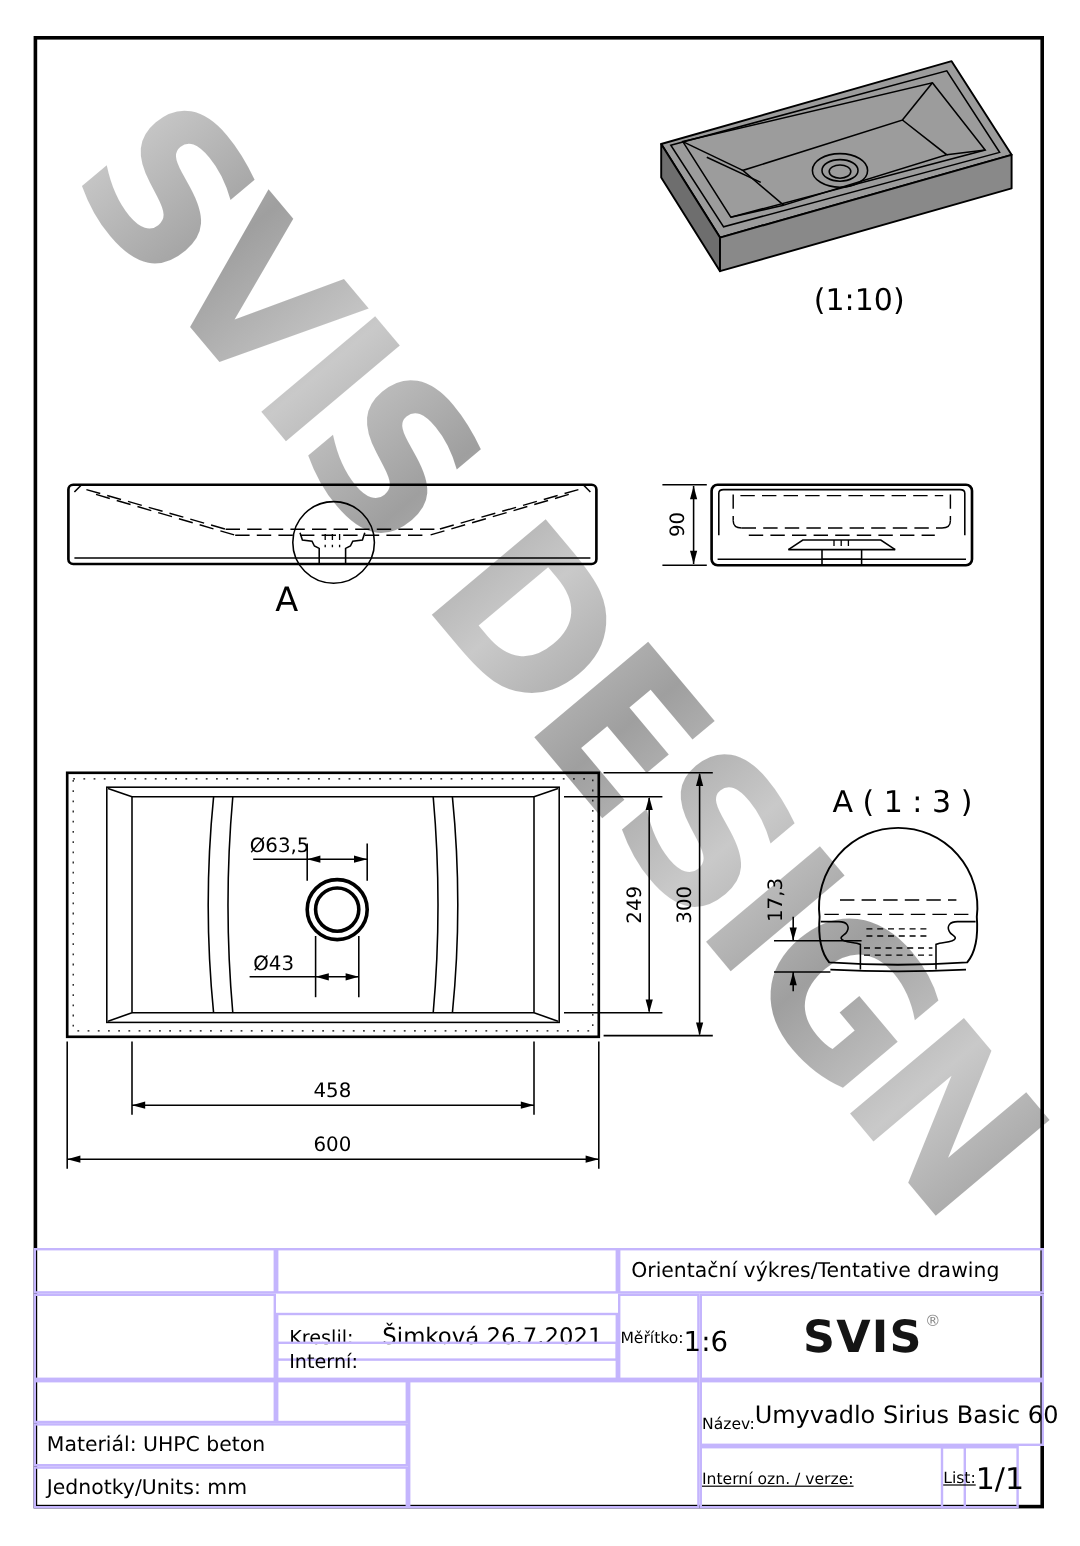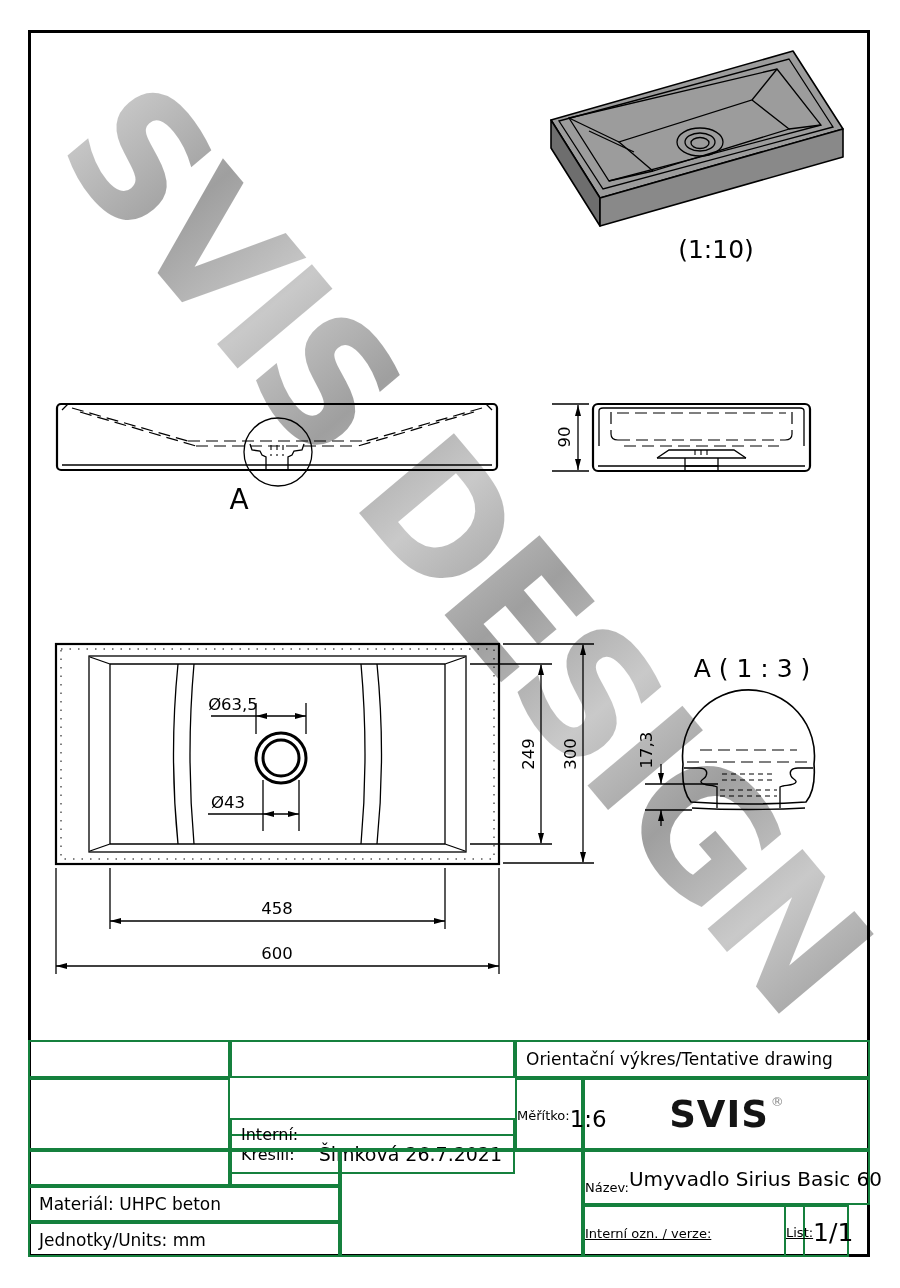--- a/index.html
+++ b/index.html
@@ -26,21 +26,21 @@
   .dash{stroke:#000;stroke-width:1.2;fill:none;stroke-dasharray:12 6}
   .dash2{stroke:#000;stroke-width:1.1;fill:none;stroke-dasharray:5 4}
   .dotted{stroke:#000;stroke-width:1;fill:none;stroke-dasharray:1.5 7}
   .arr{fill:#000;stroke:none}
   .dimt{font-family:"DejaVu Sans",sans-serif;font-size:16.5px;fill:#000}
   .mid{text-anchor:middle}
   .t26{font-size:25px}
   .t28{font-size:28px}
 
   
-  .cell{position:absolute;border:2px solid #15803d;box-sizing:border-box;z-index:4;background:transparent}
+  .cell{position:absolute;border:2px solid #c4b5fd;box-sizing:border-box;z-index:4;background:transparent}
   .padl{display:flex;align-items:center;padding-left:9px}
   .fs13{font-size:13px}.fs16{font-size:16px}.fs17{font-size:17px}
   .kreslil-val{font-size:19px;margin-left:24px}
   .center-col{display:flex;flex-direction:row;align-items:center}
   .scale-val{font-size:23px;margin-top:9px}
   .name-val{font-size:20px;margin-top:3px;white-space:nowrap}
   .u{text-decoration:underline}
   .sheet-val{font-size:25px;margin-top:3px}
   .logo-cell{display:flex;align-items:center;justify-content:center}
   .logo-svis{font-weight:bold;font-size:37px;letter-spacing:1px;color:#141414}
@@ -208,21 +208,21 @@
     <text class="dimt mid" transform="rotate(-90 652 750)" x="652" y="750">17,3</text>
   </g>
 </svg>
 
 <div>
   <div class="cell" style="left:28px;top:1040px;width:202px;height:38px"></div>
   <div class="cell" style="left:230px;top:1040px;width:285px;height:38px"></div>
   <div class="cell padl fs17" style="left:515px;top:1040px;width:355px;height:38px">Orientační výkres/Tentative drawing</div>
 
   <div class="cell" style="left:28px;top:1078px;width:202px;height:72px"></div>
-  <div class="cell padl" style="left:230px;top:1134px;width:285px;height:40px">
+  <div class="cell padl" style="left:230px;top:1094px;width:285px;height:40px">
     <span class="fs16">Kreslil:</span>
     <span class="kreslil-val">Šimková 26.7.2021</span>
   </div>
   <div class="cell padl fs16" style="left:230px;top:1118px;width:285px;height:32px">Interní:</div>
   <div class="cell center-col" style="left:515px;top:1078px;width:68px;height:72px">
     <span class="fs13" style="margin-top:2px">Měřítko:</span>
     <span class="scale-val">1:6</span>
   </div>
   <div class="cell logo-cell" style="left:583px;top:1078px;width:287px;height:72px">
     <span class="logo-svis">SVIS</span>

